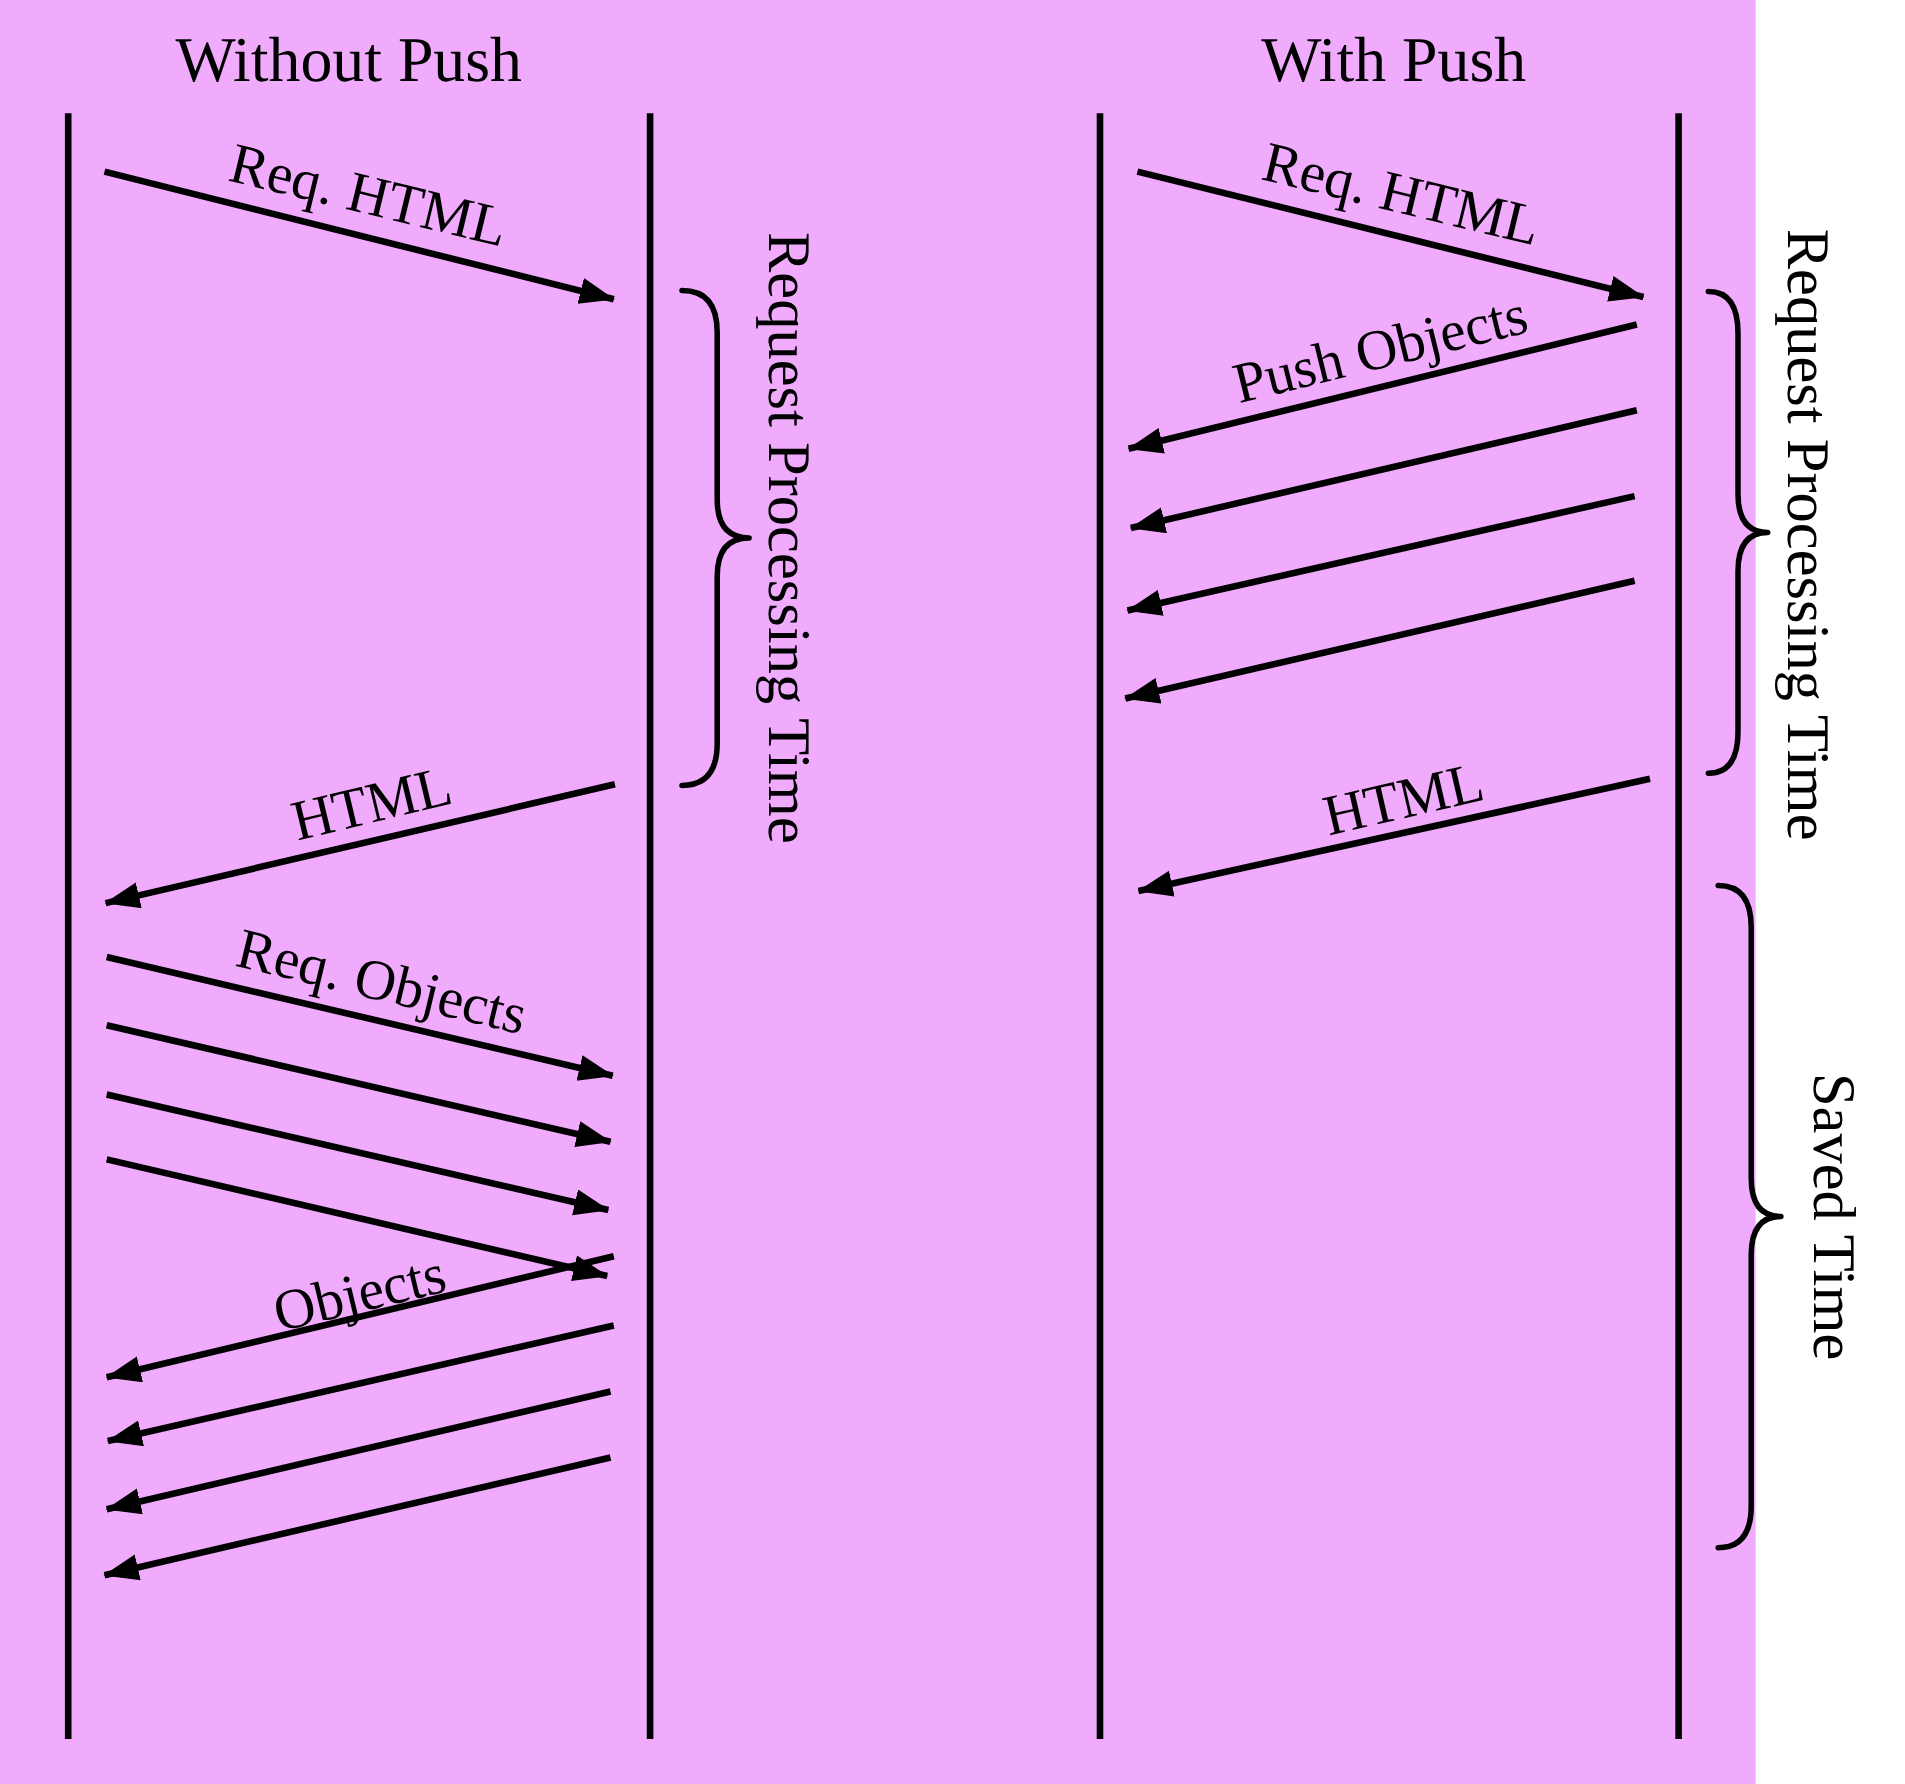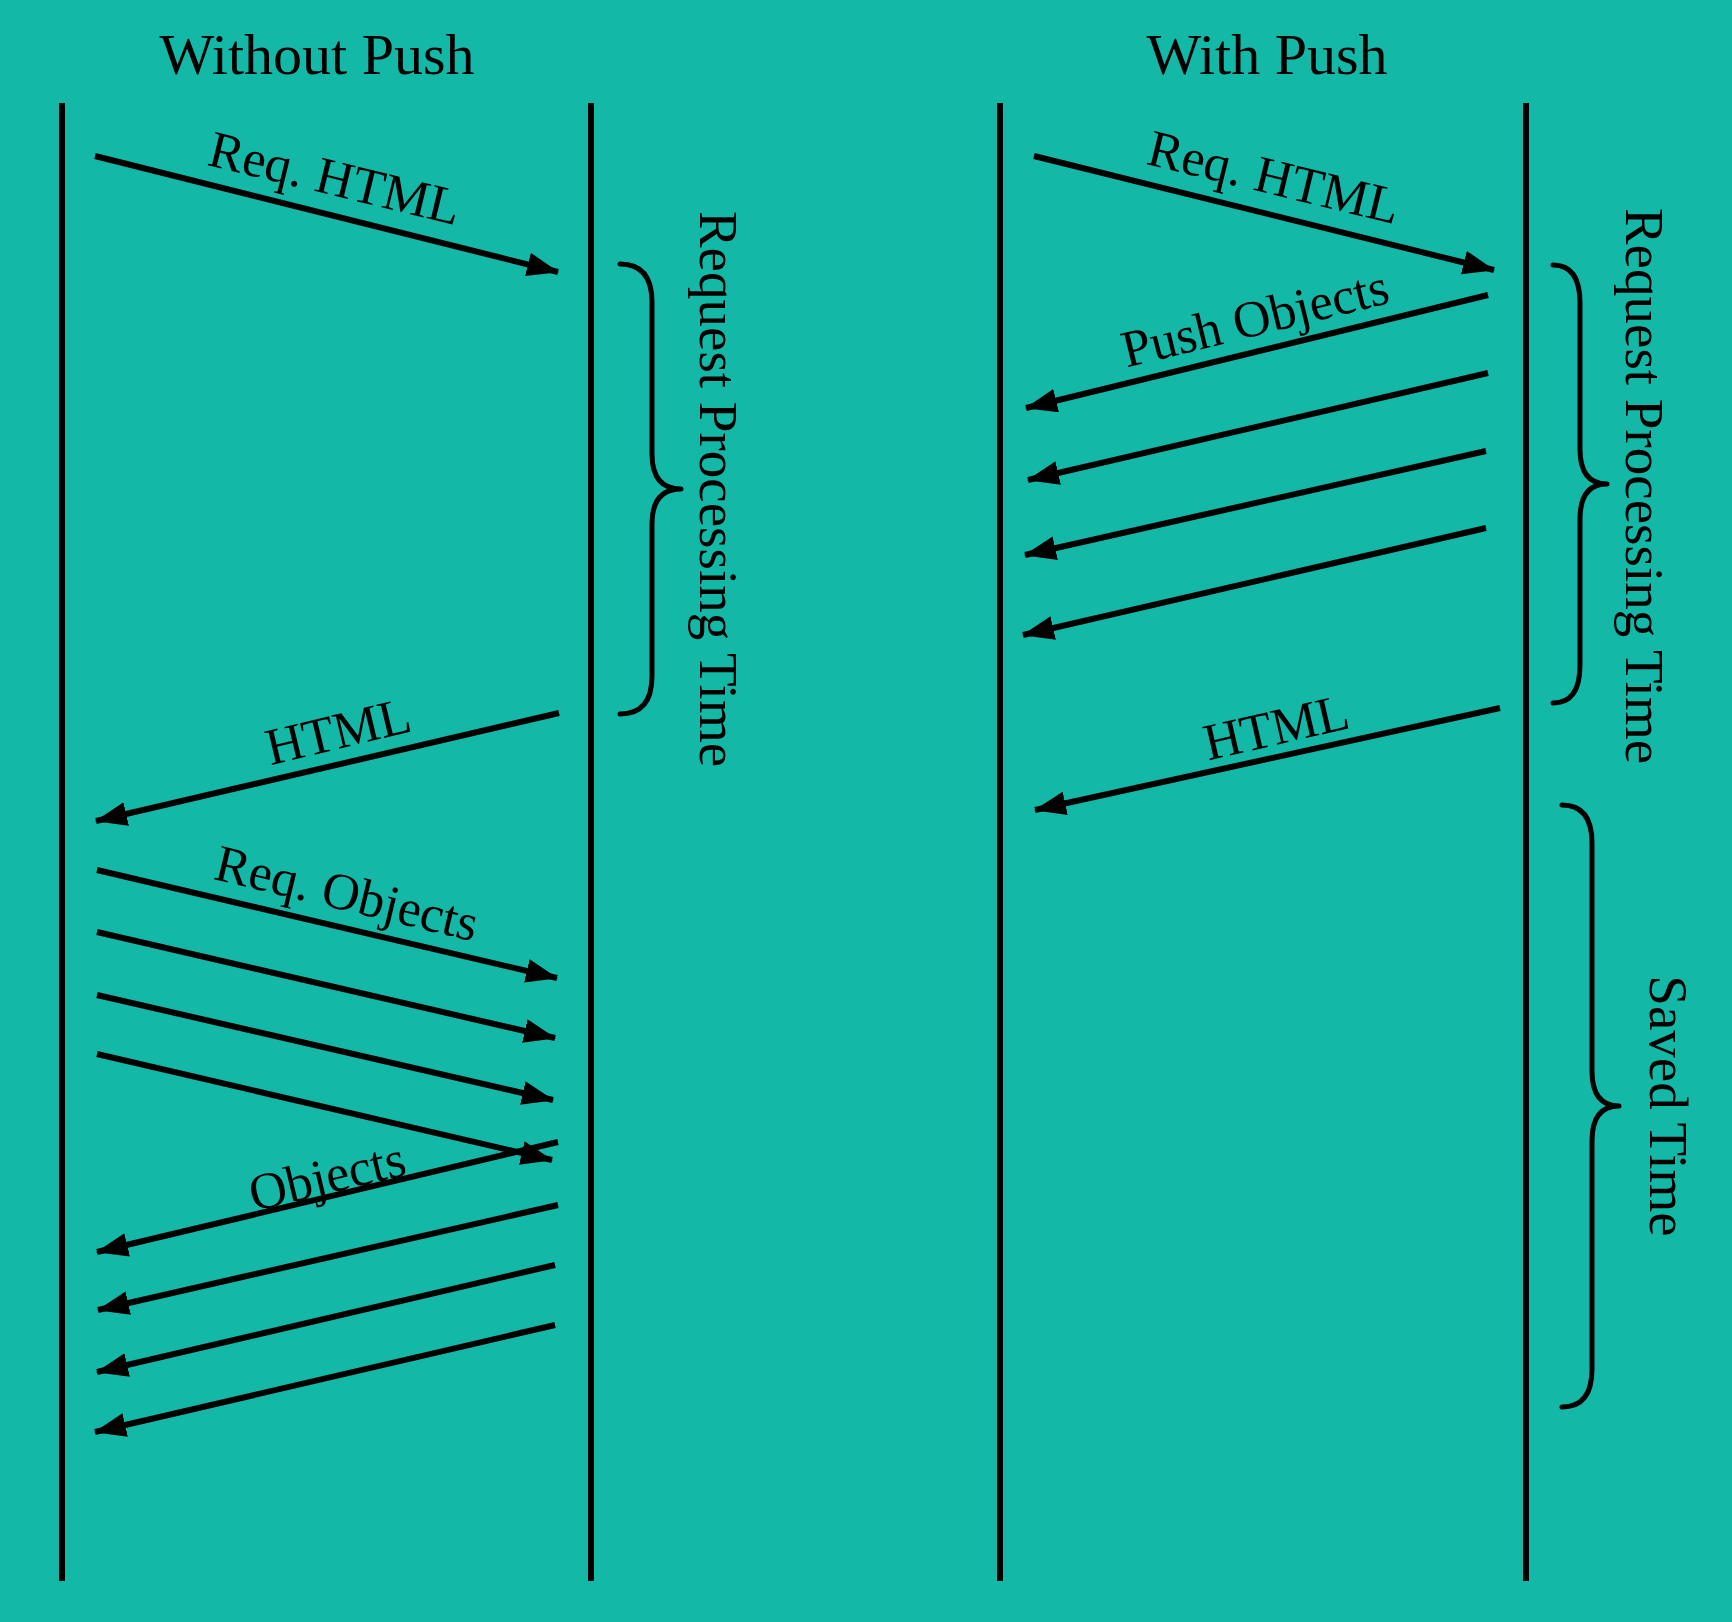--- a/index.html
+++ b/index.html
@@ -2,23 +2,23 @@
 <html><head>
 <meta charset="utf-8">
 <style>
   html, body {
     margin: 0;
     padding: 0;
     background: #ffffff;
   }
   .figure-wrap {
     position: relative;
-    width: 1732px;
+    width: 1596px;
     height: 1622px;
-    background: #14b8a6;
+    background: #f0abfc;
     font-family: "Liberation Serif", serif;
   }
   svg { display: block; }
   text {
     font-family: "Liberation Serif", serif;
     fill: #000000;
   }
   .panel-title  { font-size: 58px; }
   .arrow-label  { font-size: 52px; }
   .side-label   { font-size: 55px; }

